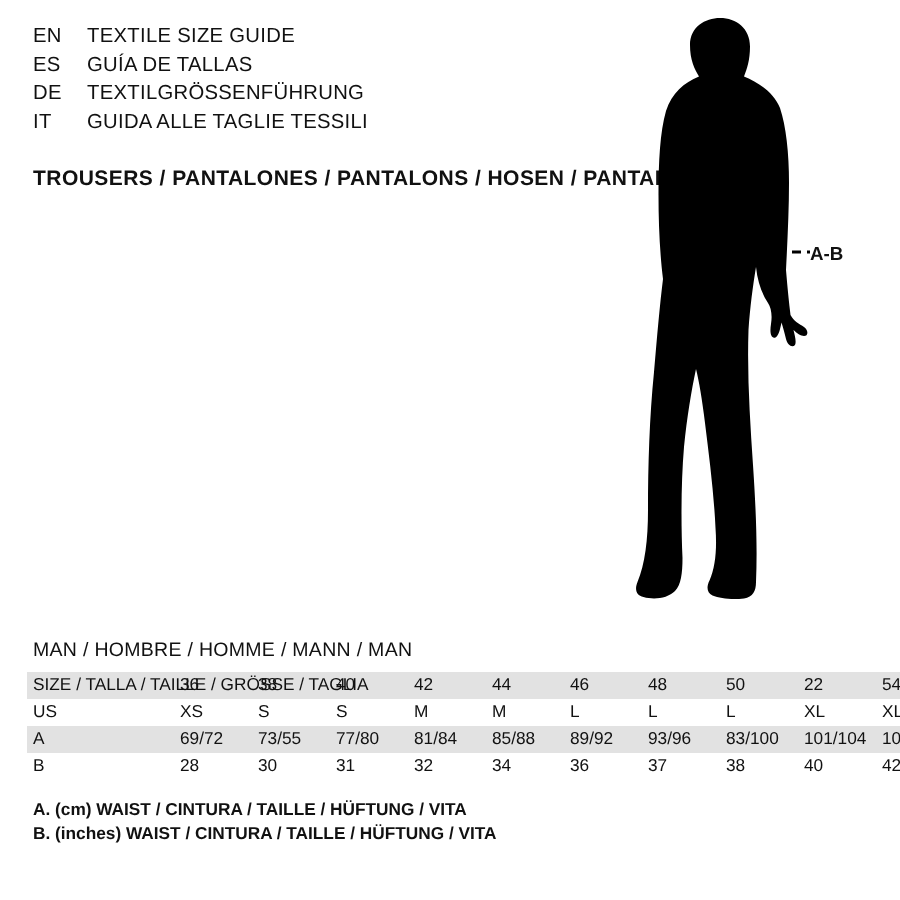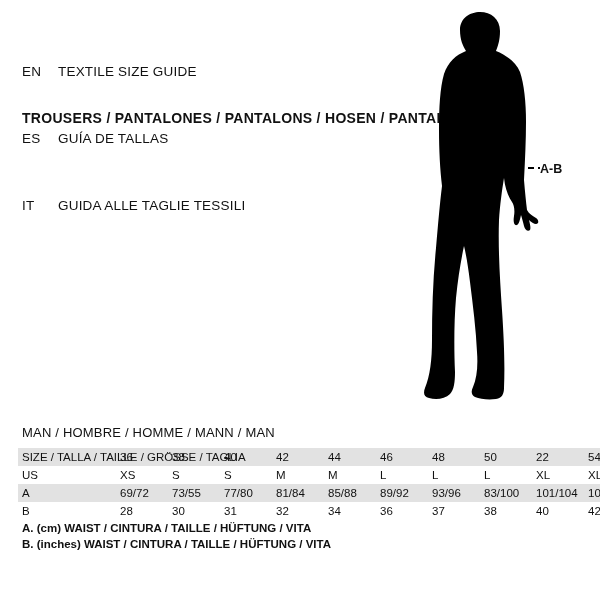--- a/index.html
+++ b/index.html
@@ -21,21 +21,20 @@
     position: absolute;
     left: 22px;
     top: 14px;
     width: 380px;
   }
   .lang-row {
     display: flex;
     font-size: 13.5px;
     line-height: 19px;
     letter-spacing: 0.2px;
-    margin-top: 48px;
   }
   .lang-code {
     width: 36px;
     flex: 0 0 36px;
   }
   .lang-text {
     flex: 1 1 auto;
   }
 
   .section-title {
@@ -96,37 +95,42 @@
     background: #e2e2e2;
   }
   table.size-table td.first-col {
     width: 92px;
   }
   table.size-table td.data {
     width: 46px;
   }
 
   .footnotes {
+    margin-top: 12px;
     padding-left: 4px;
     font-size: 11.5px;
     line-height: 16px;
     font-weight: bold;
   }
 </style>
 </head>
 <body>
 
 <div class="lang-block">
   <div class="lang-row">
     <span class="lang-code">EN</span>
     <span class="lang-text">TEXTILE SIZE GUIDE</span>
   </div>
   <div class="lang-row">
     <span class="lang-code">ES</span>
     <span class="lang-text">GUÍA DE TALLAS</span>
+  </div>
+  <div class="lang-row">
+    <span class="lang-code">DE</span>
+    <span class="lang-text">TEXTILGRÖSSENFÜHRUNG</span>
   </div>
   <div class="lang-row">
     <span class="lang-code">IT</span>
     <span class="lang-text">GUIDA ALLE TAGLIE TESSILI</span>
   </div>
 </div>
 
 <div class="section-title">TROUSERS / PANTALONES / PANTALONS / HOSEN / PANTALONI</div>
 
 <div class="figure-wrap">

